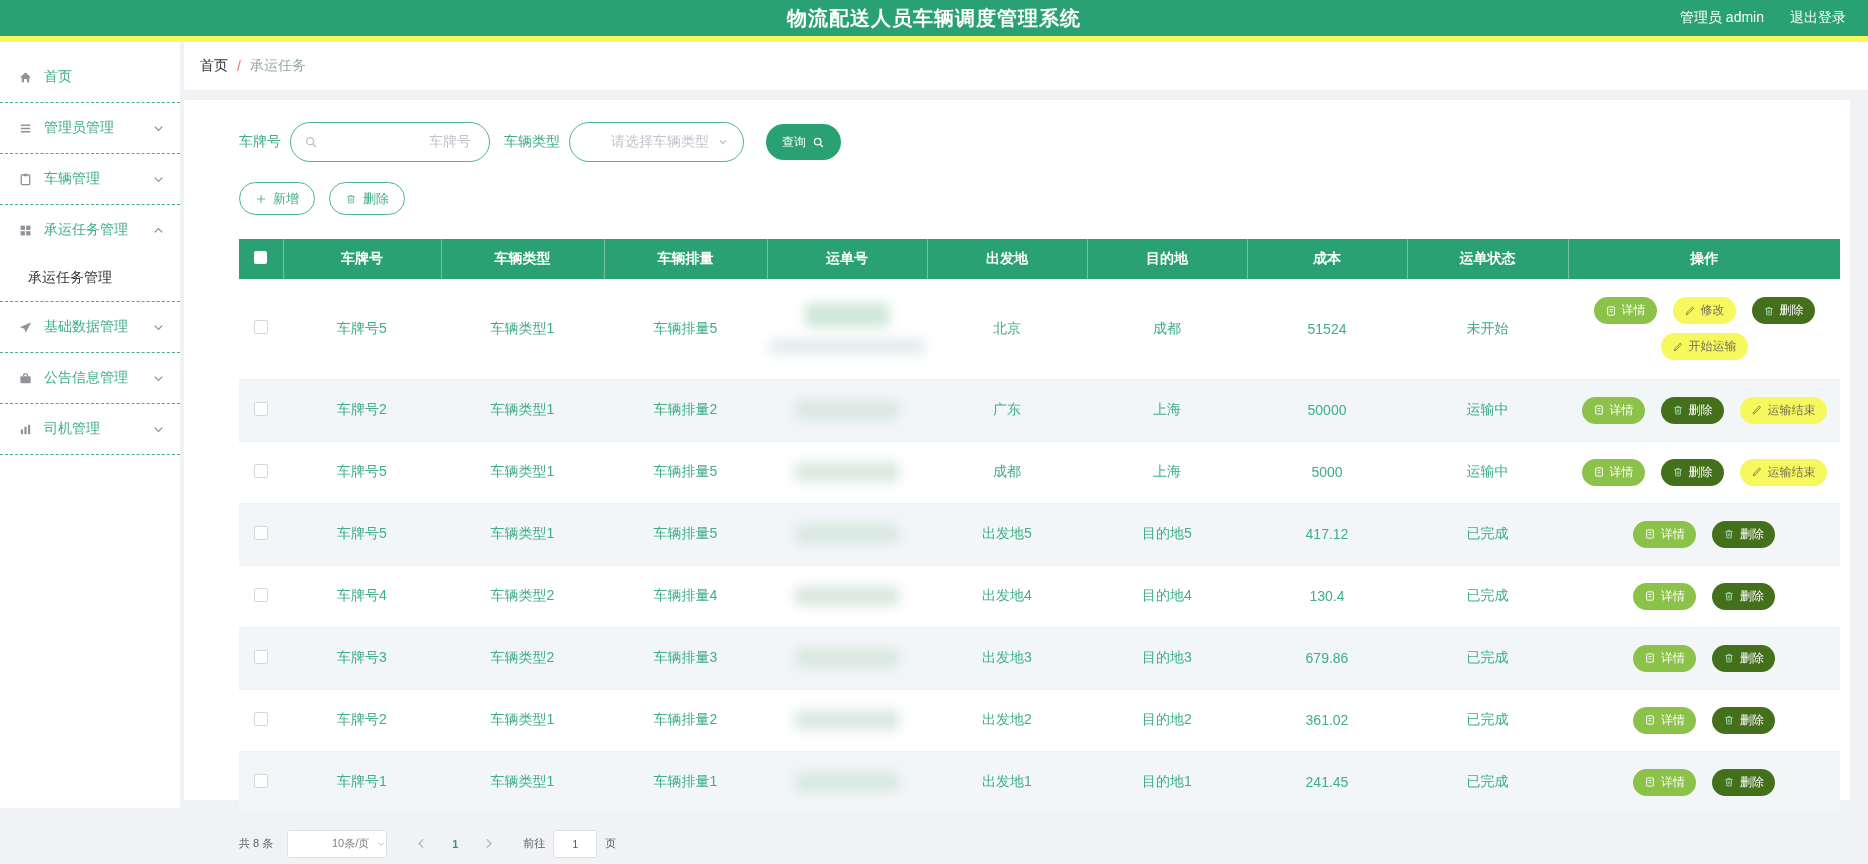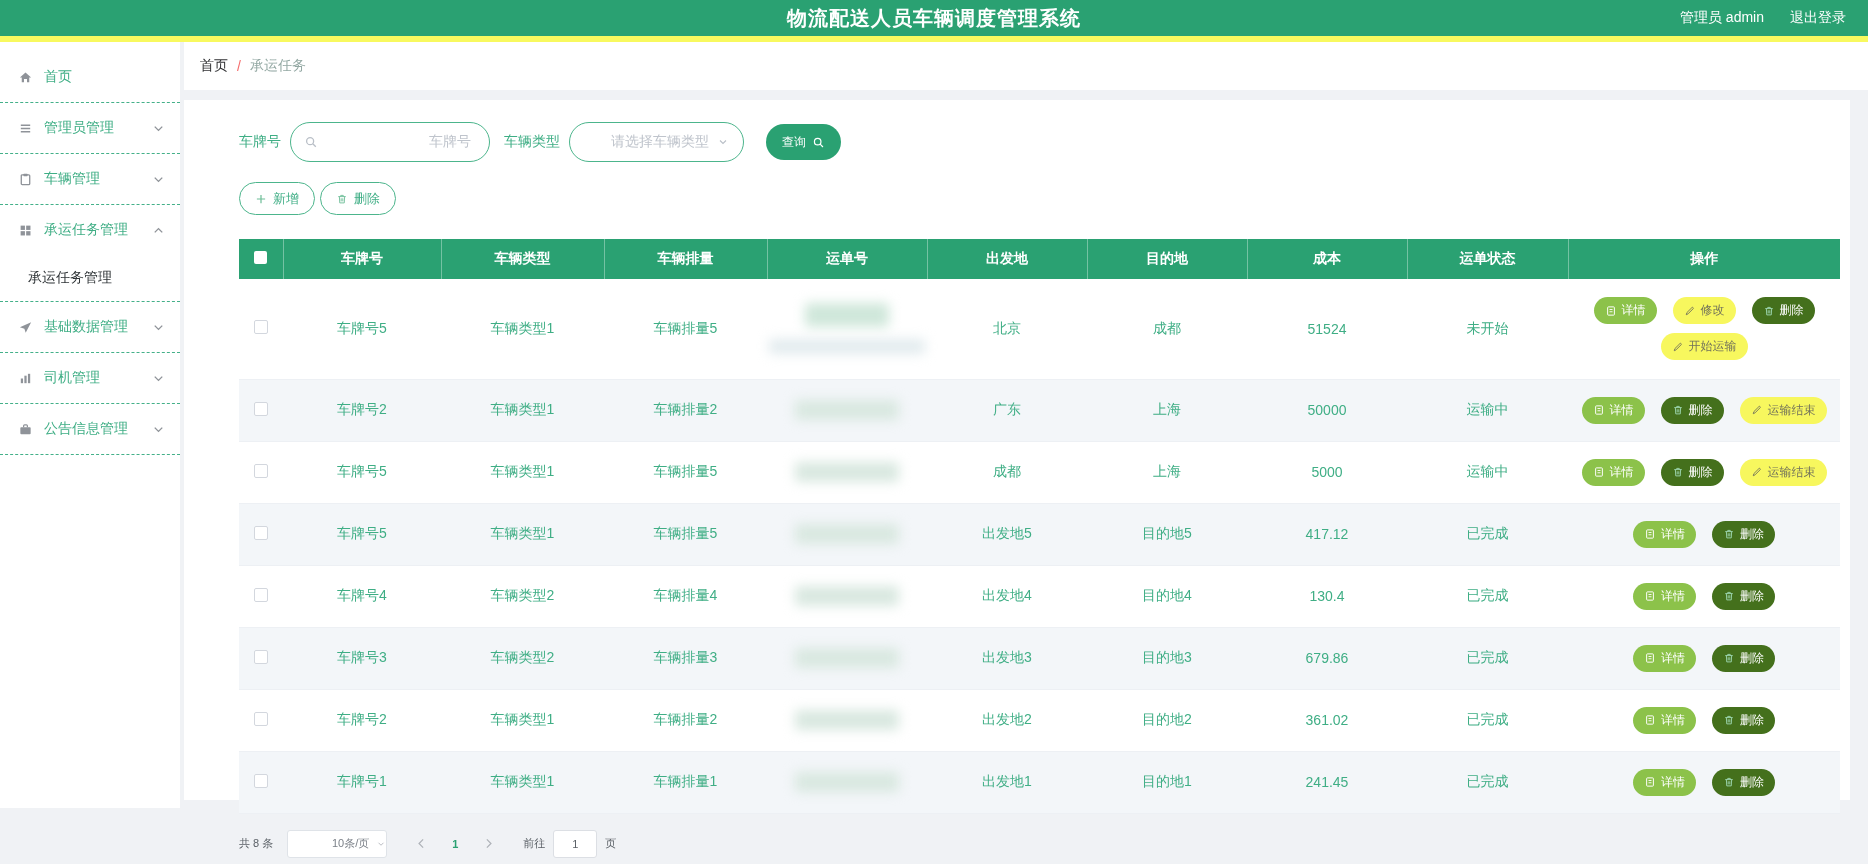--- a/index.html
+++ b/index.html
@@ -52,21 +52,21 @@
   .pill-select { width:175px; height:40px; border:1px solid #4cb58c; border-radius:20px;
                  display:flex; align-items:center; justify-content:flex-end; gap:8px;
                  padding:4px 14px; margin-right:22px; background:#fff; cursor:pointer; }
   .pill-select .icn { color:#b9bfc7; font-size:12px; }
   .btn-query { height:36px; border:none; border-radius:18px; background:var(--accent-green,#2aa172);
                color:#fff; font-size:12px; padding:0 16px; display:inline-flex; align-items:center;
                gap:6px; cursor:pointer; font-family:inherit; }
   .btn-query .icn { font-size:13px; }
 
   
-  .toolbar-row { display:flex; gap:5px; margin-bottom:24px; }
+  .toolbar-row { display:flex; gap:14px; margin-bottom:24px; }
   .btn-outline { height:33px; border:1px solid #4cb58c; border-radius:17px; background:#fff;
                  color:#3fae85; font-size:13px; padding:0 15px; display:inline-flex;
                  align-items:center; gap:6px; cursor:pointer; font-family:inherit; }
   .btn-outline .icn { font-size:12px; color:#6dbd97; }
 
   
   table.grid { table-layout:fixed; width:1601px; border-collapse:collapse; }
   table.grid th { height:40px; background:var(--accent-green,#2aa172); color:#fff;
                   font-size:14px; font-weight:700; text-align:center;
                   border-right:1px solid rgba(255,255,255,.35); }
@@ -206,44 +206,44 @@
               <svg viewBox="0 0 16 16" xmlns="http://www.w3.org/2000/svg">
                 <path d="M4 6l4 4 4-4" fill="none" stroke="currentColor" stroke-width="1.5"></path>
               </svg>
             </span>
           </div>
         </div>
         <div class="sb-group">
           <div class="sb-item">
       <span class="icn">
               <svg viewBox="0 0 16 16" xmlns="http://www.w3.org/2000/svg">
+                <rect x="2.5" y="5.5" width="11" height="7.6" rx="1" fill="currentColor"></rect>
+                <path d="M6 5.5V4a1 1 0 0 1 1-1h2a1 1 0 0 1 1 1v1.5" fill="none" stroke="currentColor" stroke-width="1.3"></path>
+              </svg>
+            </span>
+      <span class="sb-label">公告信息管理</span>
+            <span class="icn sb-chev">
+              <svg viewBox="0 0 16 16" xmlns="http://www.w3.org/2000/svg">
+                <path d="M4 6l4 4 4-4" fill="none" stroke="currentColor" stroke-width="1.5"></path>
+              </svg>
+            </span>
+          </div>
+        </div>
+        <div class="sb-group">
+          <div class="sb-item">
+      <span class="icn">
+              <svg viewBox="0 0 16 16" xmlns="http://www.w3.org/2000/svg">
                 <g fill="currentColor">
                   <rect x="3" y="8" width="2.4" height="5"></rect>
                   <rect x="6.8" y="5" width="2.4" height="8"></rect>
                   <rect x="10.6" y="3" width="2.4" height="10"></rect>
                 </g>
               </svg>
             </span>
       <span class="sb-label">司机管理</span>
-            <span class="icn sb-chev">
-              <svg viewBox="0 0 16 16" xmlns="http://www.w3.org/2000/svg">
-                <path d="M4 6l4 4 4-4" fill="none" stroke="currentColor" stroke-width="1.5"></path>
-              </svg>
-            </span>
-          </div>
-        </div>
-        <div class="sb-group">
-          <div class="sb-item">
-      <span class="icn">
-              <svg viewBox="0 0 16 16" xmlns="http://www.w3.org/2000/svg">
-                <rect x="2.5" y="5.5" width="11" height="7.6" rx="1" fill="currentColor"></rect>
-                <path d="M6 5.5V4a1 1 0 0 1 1-1h2a1 1 0 0 1 1 1v1.5" fill="none" stroke="currentColor" stroke-width="1.3"></path>
-              </svg>
-            </span>
-      <span class="sb-label">公告信息管理</span>
             <span class="icn sb-chev">
               <svg viewBox="0 0 16 16" xmlns="http://www.w3.org/2000/svg">
                 <path d="M4 6l4 4 4-4" fill="none" stroke="currentColor" stroke-width="1.5"></path>
               </svg>
             </span>
           </div>
         </div>
       </aside>
 
     <main class="main">

